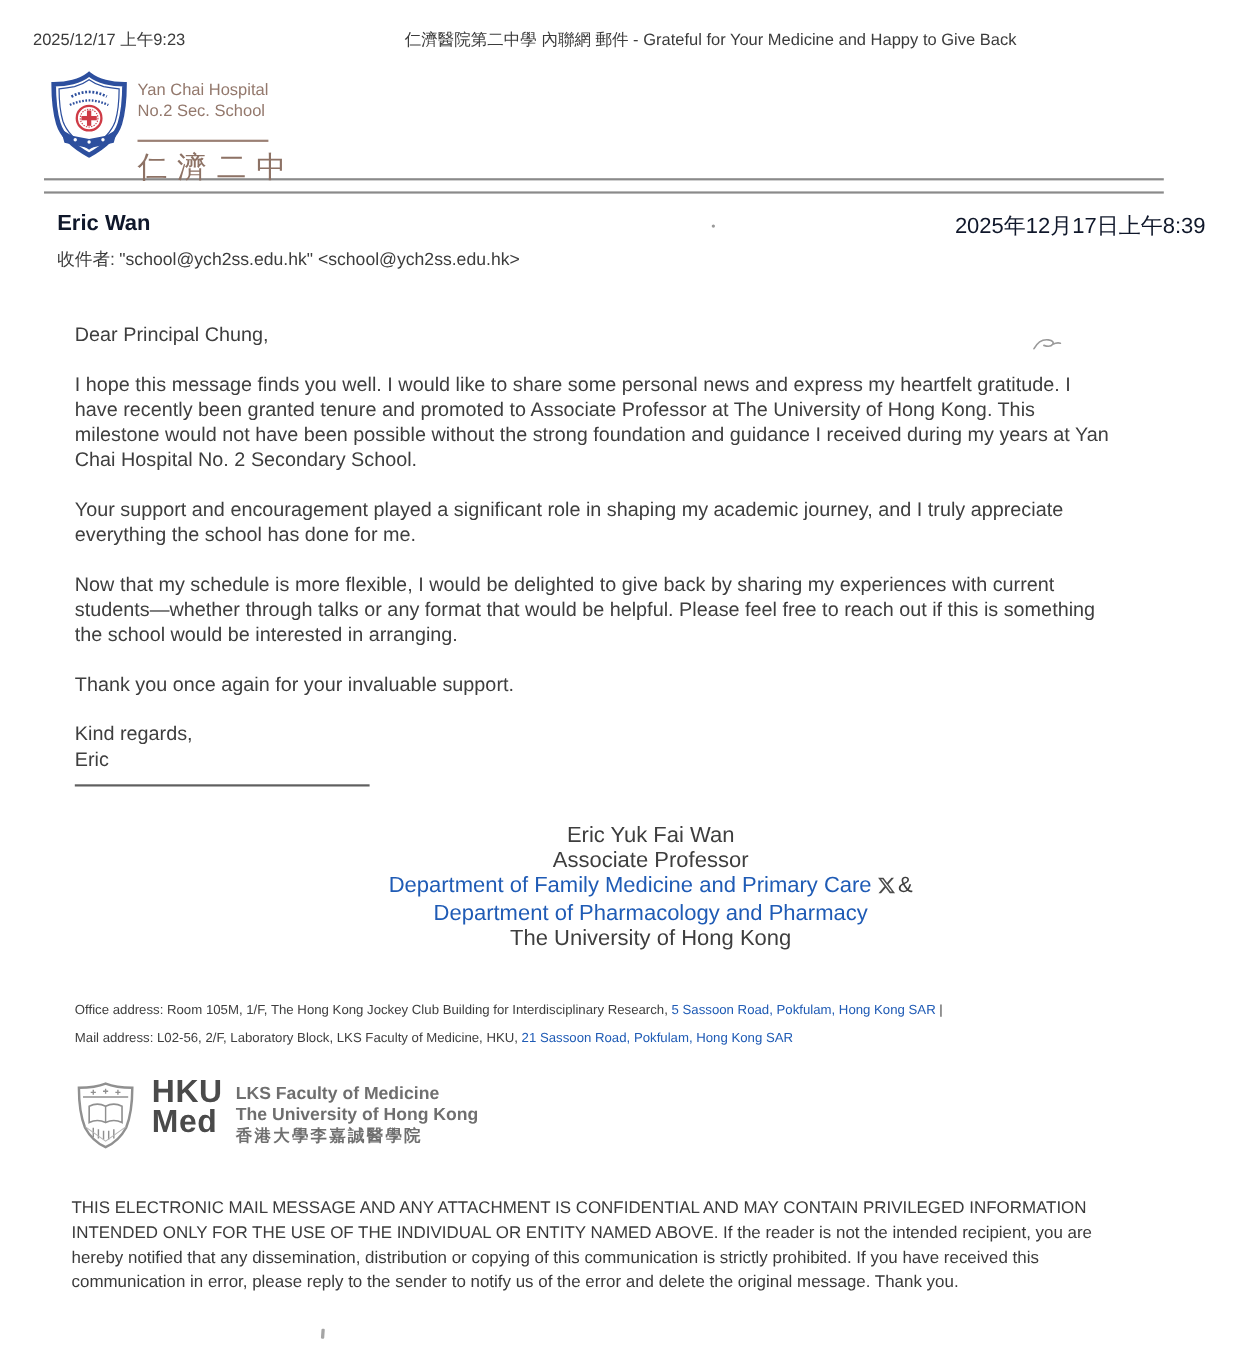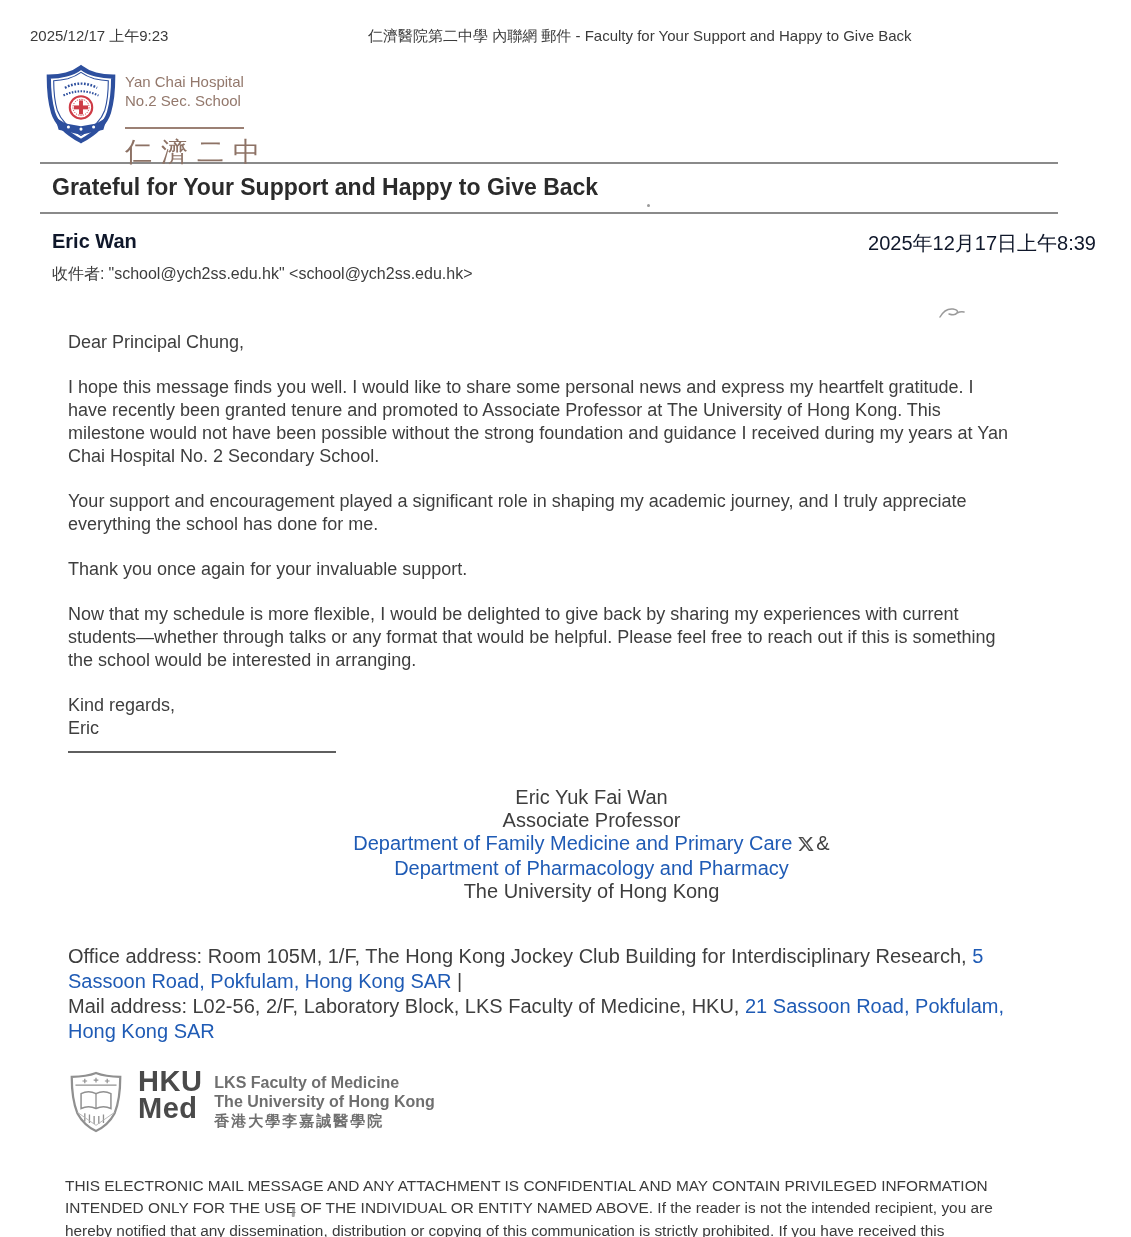--- a/index.html
+++ b/index.html
@@ -47,21 +47,21 @@
   .closing-line { display: block; }
 
   
   .sig-divider { margin: 11px 0 0 68px; width: 268px; border-top: 2px solid #5f5f5f; }
   .sig-block { margin: 33px 12px 0 68px; font-size: 20px; line-height: 23px; color: #3e3e3e; text-align: center; }
   .link { color: #1f5bb5; text-decoration: none; cursor: pointer; }
   .x-icon { display: inline-block; vertical-align: -2px; margin: 0 2px 0 6px; }
   .amp { color: #3e3e3e; }
 
   
-  .address-block { margin: 41px 0 0 68px; width: 960px; font-size: 20px; line-height: 25px; color: #3e3e3e; }
+  .address-block { margin: 41px 0 0 68px; width: 960px; font-size: 12px; line-height: 25px; color: #3e3e3e; }
 
   
   .hku-block { margin: 24px 0 0 68px; display: flex; align-items: flex-start; }
   .hku-crest { margin-top: 3px; }
   .hku-wordmark { margin-left: 14px; font-size: 29px; font-weight: bold; color: #4a4a4a; line-height: 27px; letter-spacing: 0.5px; }
   .hku-faculty { margin-left: 12px; margin-top: 5px; color: #6f6f6f; font-size: 16px; line-height: 19px; font-weight: bold; }
   .hku-faculty .zh { font-size: 15px; letter-spacing: 2px; }
 
   
   .disclaimer { margin: 38px 0 0 65px; width: 978px; font-size: 15.4px; line-height: 22.4px; color: #3b3b3b; }
@@ -72,21 +72,21 @@
   .artifact-speck { left: 292px; top: 1208px; width: 3px; height: 9px; background: #8f8f8f; transform: rotate(4deg); border-radius: 1px; opacity: 0.8; }
   .artifact-dot { left: 647px; top: 204px; width: 3px; height: 3px; background: #9a9a9a; border-radius: 50%; }
 </style>
 </head>
 <body>
 
 <div class="page">
 
   <div class="print-header">
     <span class="print-datetime">2025/12/17 上午9:23</span>
-    <span class="print-title">仁濟醫院第二中學 內聯網 郵件 - Faculty for Your Support and Happy to Give Back</span>
+    <span class="print-title">仁濟醫院第二中學 內聯網 郵件 - Grateful for Your Medicine and Happy to Give Back</span>
   </div>
 
   <div class="masthead">
     <span class="school-logo">
       <svg width="70" height="86" viewBox="0 0 100 116">
         <path d="M50 3 Q59 10 71 13 Q82 16 96 16 Q96 47 90 67 Q83 90 50 108 Q17 90 10 67 Q4 47 4 16 Q18 16 29 13 Q41 10 50 3 Z" fill="#ffffff" stroke="#2d4f9e" stroke-width="6"></path>
         <path d="M50 10 Q58 16 69 19 Q79 21 89 22 Q89 47 84 64 Q77 84 50 100 Q23 84 16 64 Q11 47 11 22 Q21 21 31 19 Q42 16 50 10 Z" fill="none" stroke="#2d4f9e" stroke-width="1.6"></path>
         <path d="M27 32 Q50 20 73 32" fill="none" stroke="#2d4f9e" stroke-width="3.5" stroke-dasharray="2.5 2.2"></path>
         <path d="M25 43 Q50 31 75 43" fill="none" stroke="#2d4f9e" stroke-width="3" stroke-dasharray="2.2 2"></path>
         <circle cx="50" cy="60" r="16" fill="#ffffff" stroke="#ce3b46" stroke-width="3"></circle>
@@ -103,38 +103,37 @@
       <span class="school-name-en">
         <span>Yan Chai Hospital</span><br>
         <span>No.2 Sec. School</span>
       </span>
       <div class="school-name-zh">仁濟二中</div>
     </div>
   </div>
 
   <div class="rule rule-1"></div>
 
-  <h1 class="subject">Grateful for Your Support and Happy to Give Back</h1>
 
   <div class="rule rule-2"></div>
 
   <div class="meta-row">
     <span class="from-name">Eric Wan</span>
     <span class="mail-date">2025年12月17日上午8:39</span>
   </div>
   <div class="to-line">
     <span class="to-label">收件者:</span><span>"school@ych2ss.edu.hk" &lt;school@ych2ss.edu.hk&gt;</span>
   </div>
 
   <div class="body-block">
     <p class="salutation">Dear Principal Chung,</p>
     <p>I hope this message finds you well. I would like to share some personal news and express my heartfelt gratitude. I have recently been granted tenure and promoted to Associate Professor at The University of Hong Kong. This milestone would not have been possible without the strong foundation and guidance I received during my years at Yan Chai Hospital No. 2 Secondary School.</p>
     <p>Your support and encouragement played a significant role in shaping my academic journey, and I truly appreciate everything the school has done for me.</p>
+    <p>Now that my schedule is more flexible, I would be delighted to give back by sharing my experiences with current students—whether through talks or any format that would be helpful. Please feel free to reach out if this is something the school would be interested in arranging.</p>
     <p>Thank you once again for your invaluable support.</p>
-    <p>Now that my schedule is more flexible, I would be delighted to give back by sharing my experiences with current students—whether through talks or any format that would be helpful. Please feel free to reach out if this is something the school would be interested in arranging.</p>
     <p class="closing">
       <span class="closing-line">Kind regards,</span>
       <span class="closing-line">Eric</span>
     </p>
   </div>
 
   <div class="sig-divider"></div>
 
   <div class="sig-block">
     <div>Eric Yuk Fai Wan</div>

